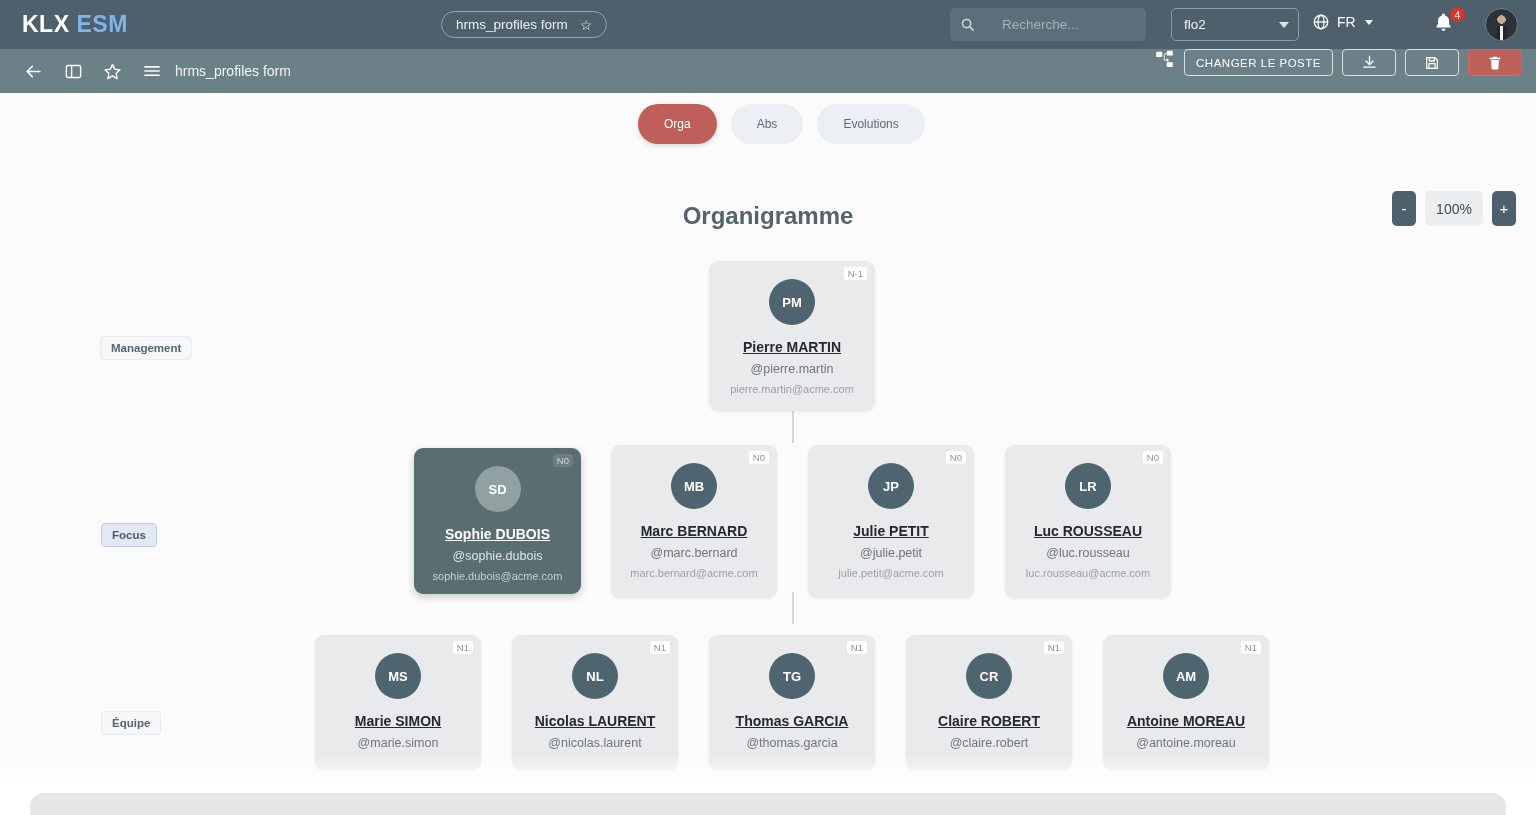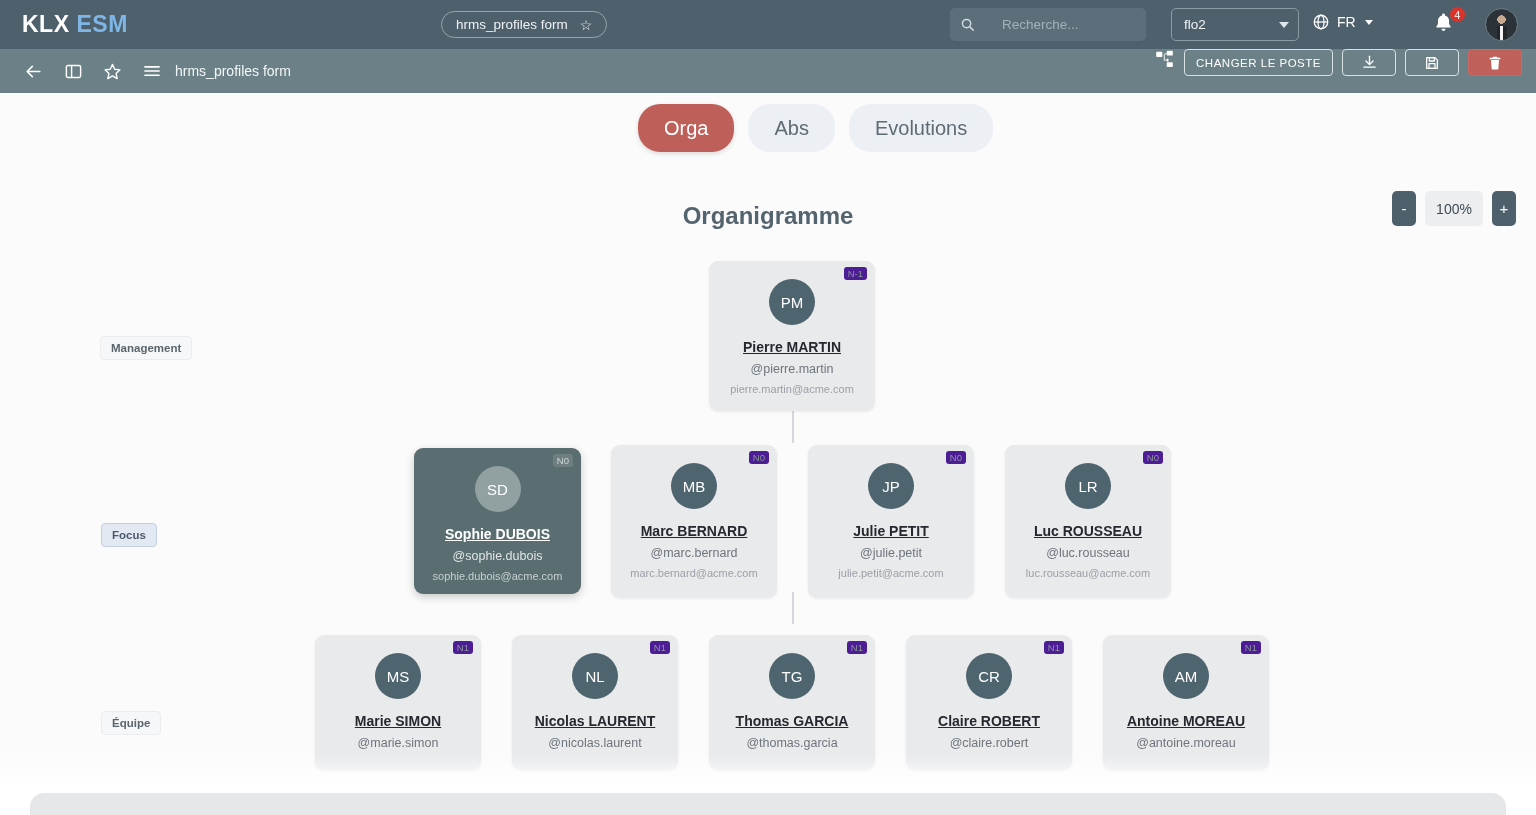--- a/index.html
+++ b/index.html
@@ -99,23 +99,23 @@
     background: transparent; display: flex; align-items: center; justify-content: center;
   }
   .btn-danger {
     width: 54px; height: 27px; border: 1px solid #c96a63; border-radius: 4px;
     background: #c0605b; display: flex; align-items: center; justify-content: center;
   }
 
   
   .tabs { position: absolute; top: 104px; left: 638px; display: flex; gap: 14px; }
   .tab {
-    height: 48px; padding: 0 26px; border-radius: 22px;
+    height: 40px; padding: 0 26px; border-radius: 22px;
     display: flex; align-items: center; justify-content: center;
-    font-size: 20px; color: #5f6b74; background: #eceff3; border: none;
+    font-size: 12px; color: #5f6b74; background: #eceff3; border: none;
     font-family: inherit;
     text-align: center;
   }
   .tab.active { background: #bf5f5a; color: #ffffff; box-shadow: 0 2px 5px rgba(0,0,0,.13); }
 
   
   .zoomctl { position: absolute; top: 191px; right: 20px; display: flex; align-items: center; gap: 9px; }
   .z-btn {
     width: 24px; height: 35px; border-radius: 5px;
     background: #4e606c; color: #fff; border: none;
@@ -150,26 +150,26 @@
     position: absolute;
     width: 166px;
     background: #e9eaec; border-radius: 9px;
     box-shadow: 0 1px 3px rgba(0,0,0,.07);
     padding: 14px 8px 12px;
     text-align: center;
   }
   .card .lvl {
     position: absolute; top: 6px; right: 8px;
     font-size: 9.5px; color: #8d949a;
-    background: #4c1d95; border-radius: 3px; padding: 1px 4px;
+    background: #ffffff; border-radius: 3px; padding: 1px 4px;
   }
   .card .ini {
     width: 46px; height: 46px; margin: 4px auto 0;
     border-radius: 50%; background: #4e646f; color: #fff;
-    font-size: 15px; font-weight: normal;
+    font-size: 13px; font-weight: bold;
     display: flex; align-items: center; justify-content: center;
   }
   .card .nm { margin-top: 14px; font-size: 14px; font-weight: bold; color: #23292e; text-decoration: underline; }
   .card .hd { margin-top: 7px; font-size: 12.5px; color: #6d757c; }
   .card .em { margin-top: 7px; font-size: 11px; color: #9aa1a7; }
 
   .card.selected {
     background: #5a6d70; box-shadow: 0 3px 9px rgba(0,0,0,.2);
   }
   .card.selected .lvl { color: #cfd7d7; background: rgba(255,255,255,.12); }

